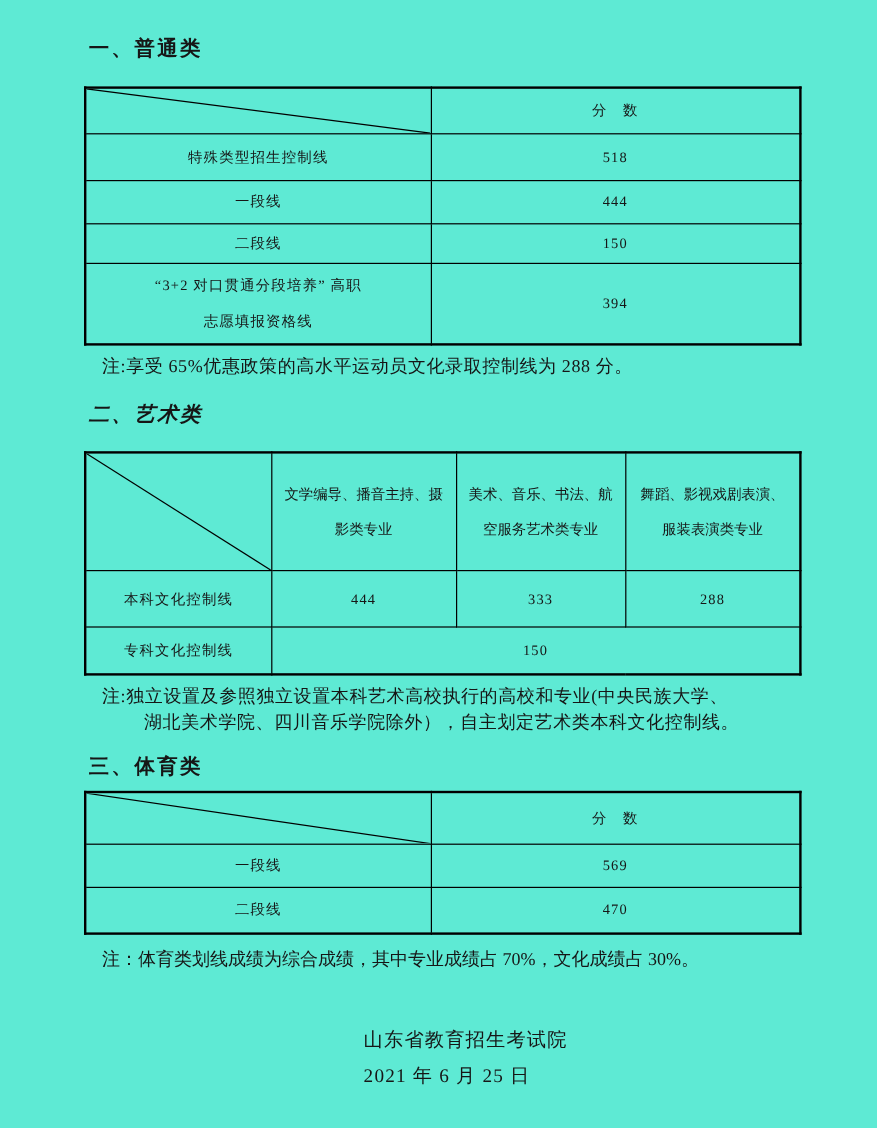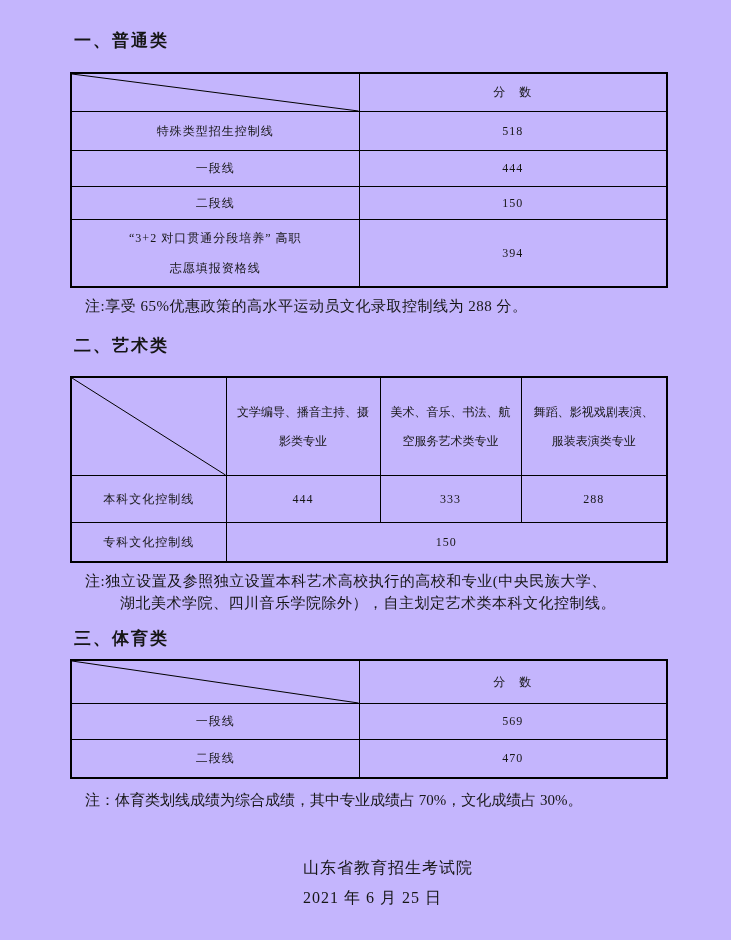--- a/index.html
+++ b/index.html
@@ -1,17 +1,17 @@
 <!DOCTYPE html>
 <html><head>
 <meta charset="utf-8">
 <style>
   html,body{margin:0;padding:0;background:#e8e8e8;}
   .page{
-    width:731px;height:940px;background:#c4b5fd;color:#161616;
+    width:731px;height:940px;background:#5eead4;color:#161616;
     font-family:"Liberation Serif","DejaVu Serif",serif;
     position:relative;overflow:hidden;box-sizing:border-box;
     padding:30px 0 0 70px;
   }
   .sec-heading{
     font-family:"Liberation Sans","DejaVu Sans",sans-serif;
     font-weight:bold;font-size:17px;line-height:22px;
     margin:0 0 0 4px;letter-spacing:2px;
   }
   table{border-collapse:collapse;table-layout:fixed;border:2px solid #000;}
@@ -43,21 +43,21 @@
   .t-art .r2 td{height:38px;}
   
   td.corner{position:relative;padding:0;}
   td.corner svg{position:absolute;left:0;top:0;width:100%;height:100%;display:block;}
   
   .note{font-size:15px;line-height:22px;margin:7px 0 0 15px;letter-spacing:0.5px;}
   .note .l2{display:block;margin-left:35px;}
   .note-bold{font-weight:normal;letter-spacing:0;}
   
   .t1{margin-top:20px;}
-  .h2-art{margin-top:18px;}
+  .h2-art{margin-top:18px;font-style:italic;}
   .h3-sport{margin-top:14px;}
   .t3{margin-top:9px;}
   .note-art{}
   .note-sport{margin-top:10px;}
   
   .footer{width:300px;margin:42px 0 0 233px;text-align:left;
           font-size:16px;line-height:30px;letter-spacing:1px;}
 </style>
 </head>
 <body>

